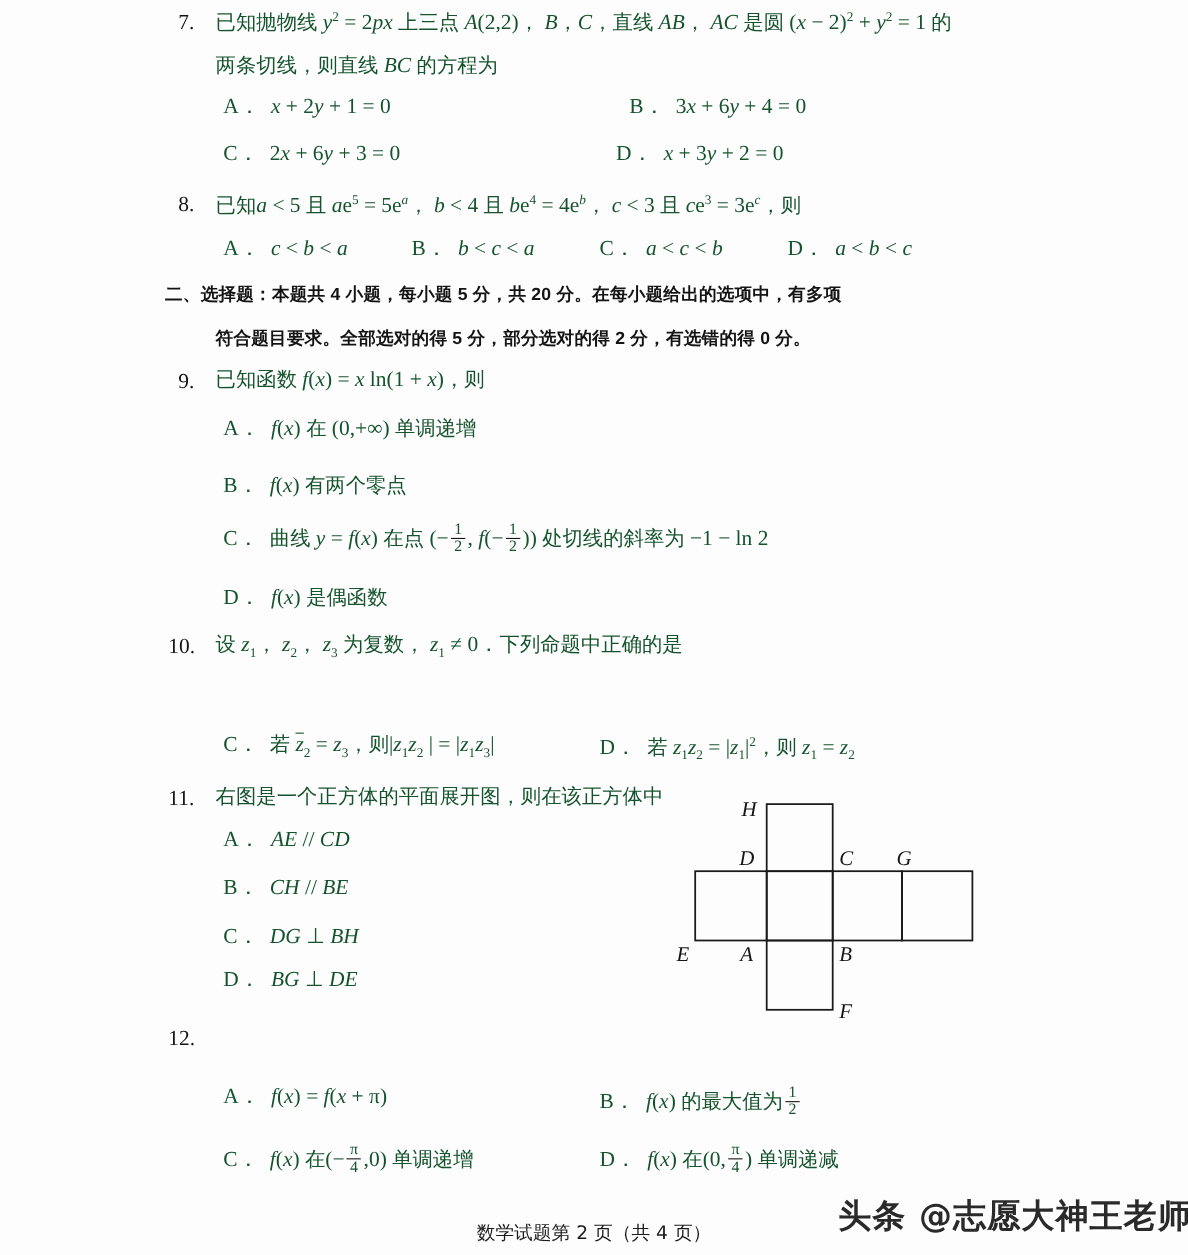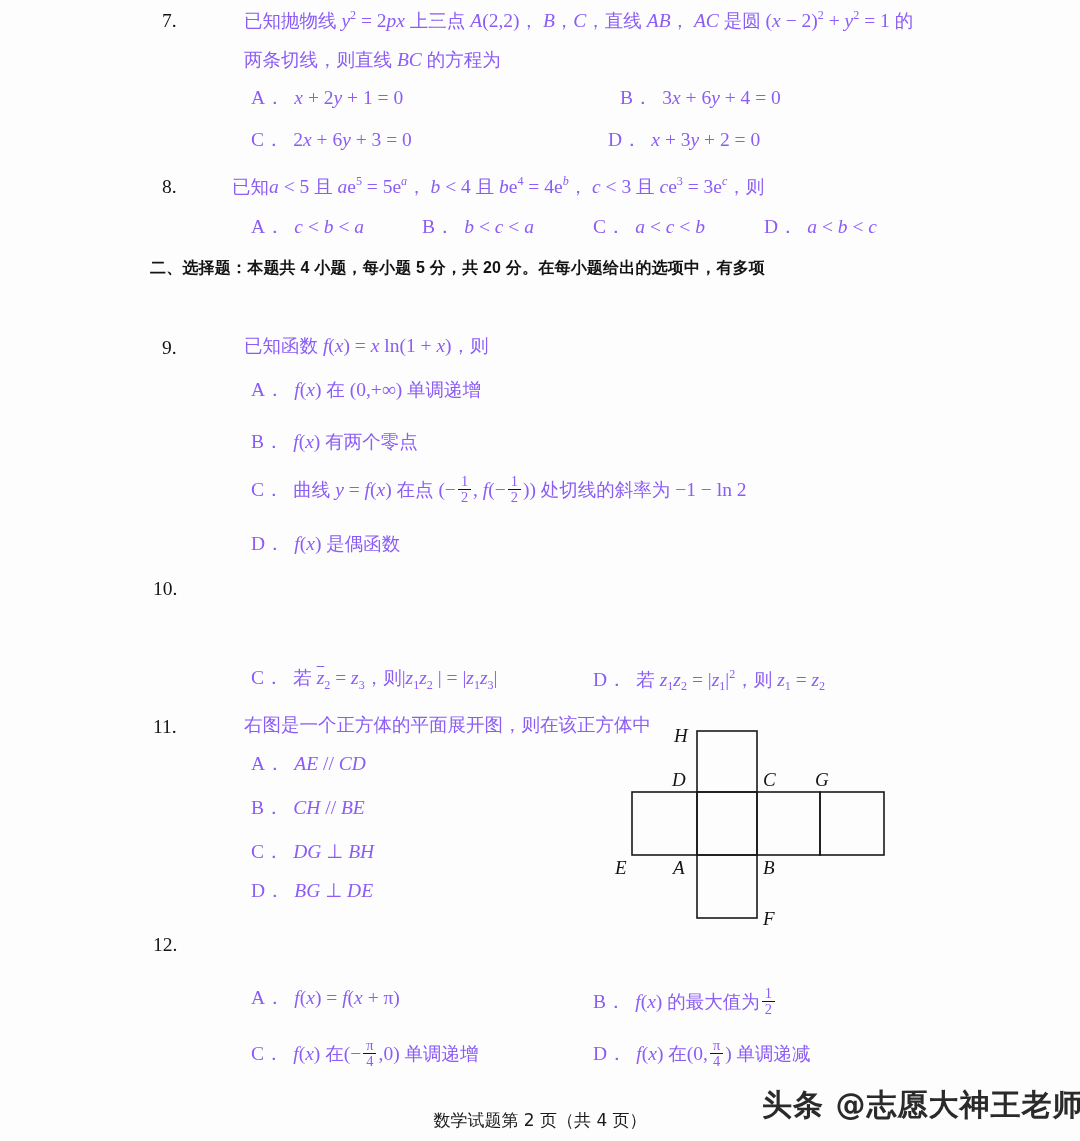--- a/index.html
+++ b/index.html
@@ -20,22 +20,21 @@
     inset: 0;
     background: #fdfdfd;
   }
 
   
   .qline {
     position: absolute;
     font-size: 19.5px;
     line-height: 1.0;
     white-space: nowrap;
-    color: #8b5cf6;
-    margin-left: 48px;
+    color: #14532d;
   }
   .num {
     position: absolute;
     font-size: 19.5px;
     white-space: nowrap;
   }
   .cn {
     font-family: "DejaVu Sans", "Liberation Sans", sans-serif;
     font-size: 18.5px;
   }
@@ -135,21 +134,21 @@
   <div class="qline" style="left:203px; top:130px;">
     <span>C．</span>&nbsp;
     <span class="mr">2</span><span class="mi">x</span> <span class="mr">+ 6</span><span class="mi">y</span> <span class="mr">+ 3 = 0</span>
   </div>
   <div class="qline" style="left:560px; top:130px;">
     <span>D．</span>&nbsp;
     <span class="mi">x</span> <span class="mr">+ 3</span><span class="mi">y</span> <span class="mr">+ 2 = 0</span>
   </div>
 
   <div class="num" style="left:162px; top:176px;">8.</div>
-  <div class="qline" style="left:184px; top:175px;">
+  <div class="qline" style="left:196px; top:175px;">
     <span class="cn">已知</span><span class="mi">a</span> <span class="mr">&lt; 5</span> <span class="cn">且</span>
     <span class="mi">a</span><span class="mr">e</span><sup class="er">5</sup> <span class="mr">= 5e</span><sup class="e">a</sup><span class="cn">，</span>
     <span class="mi">b</span> <span class="mr">&lt; 4</span> <span class="cn">且</span>
     <span class="mi">b</span><span class="mr">e</span><sup class="er">4</sup> <span class="mr">= 4e</span><sup class="e">b</sup><span class="cn">，</span>
     <span class="mi">c</span> <span class="mr">&lt; 3</span> <span class="cn">且</span>
     <span class="mi">c</span><span class="mr">e</span><sup class="er">3</sup> <span class="mr">= 3e</span><sup class="e">c</sup><span class="cn">，则</span>
   </div>
 
   <div class="qline" style="left:203px; top:217px;">
     <span>A．</span>&nbsp;
@@ -162,20 +161,21 @@
   <div class="qline" style="left:545px; top:217px;">
     <span>C．</span>&nbsp;
     <span class="mi">a</span> <span class="mr">&lt;</span> <span class="mi">c</span> <span class="mr">&lt;</span> <span class="mi">b</span>
   </div>
   <div class="qline" style="left:716px; top:217px;">
     <span>D．</span>&nbsp;
     <span class="mi">a</span> <span class="mr">&lt;</span> <span class="mi">b</span> <span class="mr">&lt;</span> <span class="mi">c</span>
   </div>
 
   <div class="sect" style="left:150px; top:258px;">二、选择题：本题共 4 小题，每小题 5 分，共 20 分。在每小题给出的选项中，有多项</div>
+  <div class="sect" style="left:196px; top:298px;">符合题目要求。全部选对的得 5 分，部分选对的得 2 分，有选错的得 0 分。</div>
 
   <div class="num" style="left:162px; top:337px;">9.</div>
   <div class="qline" style="left:196px; top:336px;">
     <span class="cn">已知函数</span>
     <span class="mi">f</span><span class="mr">(</span><span class="mi">x</span><span class="mr">)</span>
     <span class="mr">=</span> <span class="mi">x</span> <span class="mr">ln(1 +</span> <span class="mi">x</span><span class="mr">)</span><span class="cn">，则</span>
   </div>
 
   <div class="qline" style="left:203px; top:380px;">
     <span>A．</span>&nbsp;
@@ -201,20 +201,26 @@
       </span><span class="mr">))</span>
     <span class="cn">处切线的斜率为</span> <span class="mr">−1 − ln 2</span>
   </div>
   <div class="qline" style="left:203px; top:534px;">
     <span>D．</span>&nbsp;
     <span class="mi">f</span><span class="mr">(</span><span class="mi">x</span><span class="mr">)</span>
     <span class="cn">是偶函数</span>
   </div>
 
   <div class="num" style="left:153px; top:578px;">10.</div>
+  <div class="qline" style="left:196px; top:577px;">
+    <span class="cn">设</span> <span class="mi">z</span><sub class="s">1</sub><span class="cn">，</span>
+    <span class="mi">z</span><sub class="s">2</sub><span class="cn">，</span>
+    <span class="mi">z</span><sub class="s">3</sub> <span class="cn">为复数，</span>
+    <span class="mi">z</span><sub class="s">1</sub> <span class="mr">≠ 0．</span><span class="cn">下列命题中正确的是</span>
+  </div>
 
   <div class="qline" style="left:203px; top:668px;">
     <span>C．</span>&nbsp;
     <span class="cn">若</span> <span style="text-decoration:overline;" class="mi">z</span><sub class="s">2</sub>
     <span class="mr">=</span> <span class="mi">z</span><sub class="s">3</sub><span class="cn">，则</span><span class="mr">|</span><span class="mi">z</span><sub class="s">1</sub><span class="mi">z</span><sub class="s">2</sub>
     <span class="mr">| = |</span><span class="mi">z</span><sub class="s">1</sub><span class="mi">z</span><sub class="s">3</sub><span class="mr">|</span>
   </div>
   <div class="qline" style="left:545px; top:668px;">
     <span>D．</span>&nbsp;
     <span class="cn">若</span> <span class="mi">z</span><sub class="s">1</sub><span class="mi">z</span><sub class="s">2</sub>

